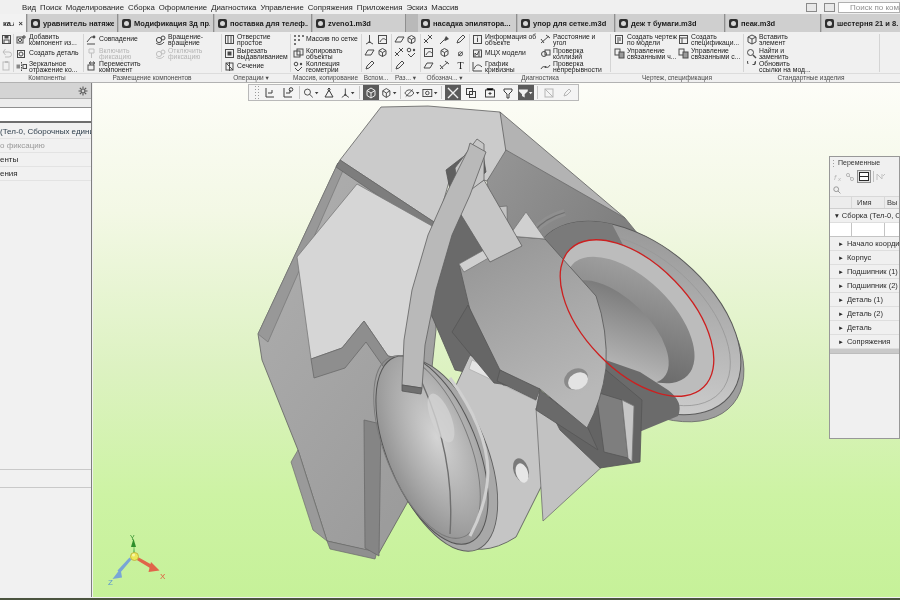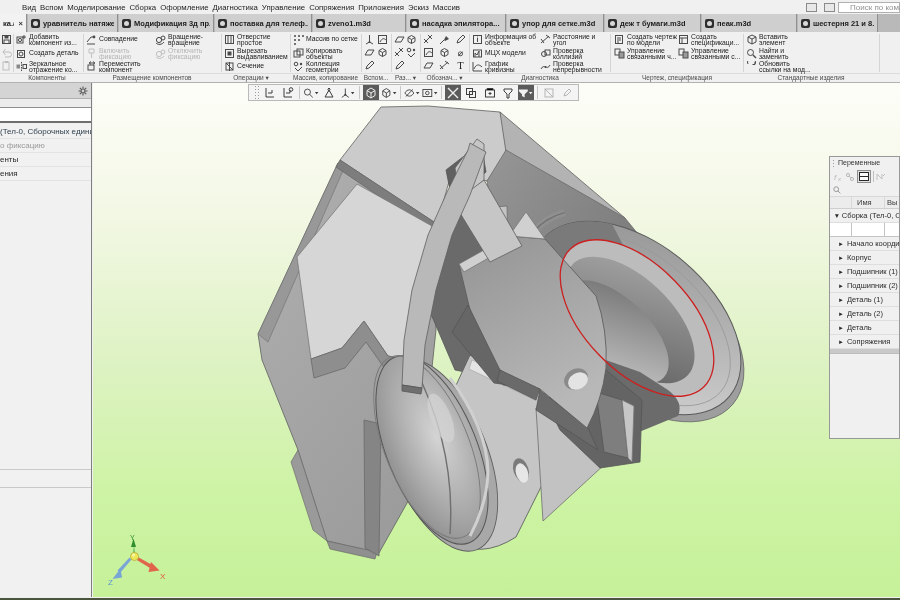--- a/index.html
+++ b/index.html
@@ -29,21 +29,21 @@
 #viewport{position:absolute;left:93px;top:0;width:807px;height:514px;background:linear-gradient(180deg,#fdfdf8 0%,#f3f8e5 25%,#ddf2c2 55%,#cdf3a4 80%,#c6f199 100%)}
 #statusline{position:absolute;left:0;top:598px;width:900px;height:2px;background:#4a543f}
 #vtoolbar{position:absolute;left:155px;top:1px;width:331px;height:17px;background:#f4f4f4;border:1px solid #b9b9b9;display:flex;align-items:center;justify-content:space-between;padding:0 3px}
 #varpanel{position:absolute;left:736px;top:73px;width:71px;height:283px;background:#f0f0f0;border:1px solid #989898;font-size:7.5px;color:#2a2a2a}
 .vrow{position:relative;height:14px;line-height:14px;border-bottom:1px solid #dedede;white-space:nowrap;overflow:hidden}
 svg{display:block}
 </style></head>
 <body>
 <div id="menubar">
     <span>Вид</span>
-    <span>Вспом</span>
+    <span>Поиск</span>
     <span>Моделирование</span>
     <span>Сборка</span>
     <span>Оформление</span>
     <span>Диагностика</span>
     <span>Управление</span>
     <span>Сопряжения</span>
     <span>Приложения</span>
     <span>Эскиз</span>
     <span>Массив</span>
   </div>
@@ -66,29 +66,29 @@
       <span style="overflow:hidden">Модификация 3д пр...</span>
     </div>
     <div class="tab " style="margin-left:1px;width:97px">
       <span class="ticon"></span>
       <span style="overflow:hidden">поставка для телеф...</span>
     </div>
     <div class="tab " style="margin-left:1px;width:93px">
       <span class="ticon"></span>
       <span style="overflow:hidden">zveno1.m3d</span>
     </div>
-    <div class="tab " style="margin-left:1px;width:99px">
+    <div class="tab " style="margin-left:12px;width:99px">
       <span class="ticon"></span>
       <span style="overflow:hidden">насадка эпилятора...</span>
     </div>
     <div class="tab " style="margin-left:1px;width:97px">
       <span class="ticon"></span>
       <span style="overflow:hidden">упор для сетке.m3d</span>
     </div>
-    <div class="tab " style="margin-left:1px;width:96px">
+    <div class="tab " style="margin-left:1px;width:109px">
       <span class="ticon"></span>
       <span style="overflow:hidden">деж т бумаги.m3d</span>
     </div>
     <div class="tab " style="margin-left:1px;width:95px">
       <span class="ticon"></span>
       <span style="overflow:hidden">пеак.m3d</span>
     </div>
     <div class="tab " style="margin-left:1px;width:80px">
       <span class="ticon"></span>
       <span style="overflow:hidden">шестерня 21 и 8.5.m...</span>

